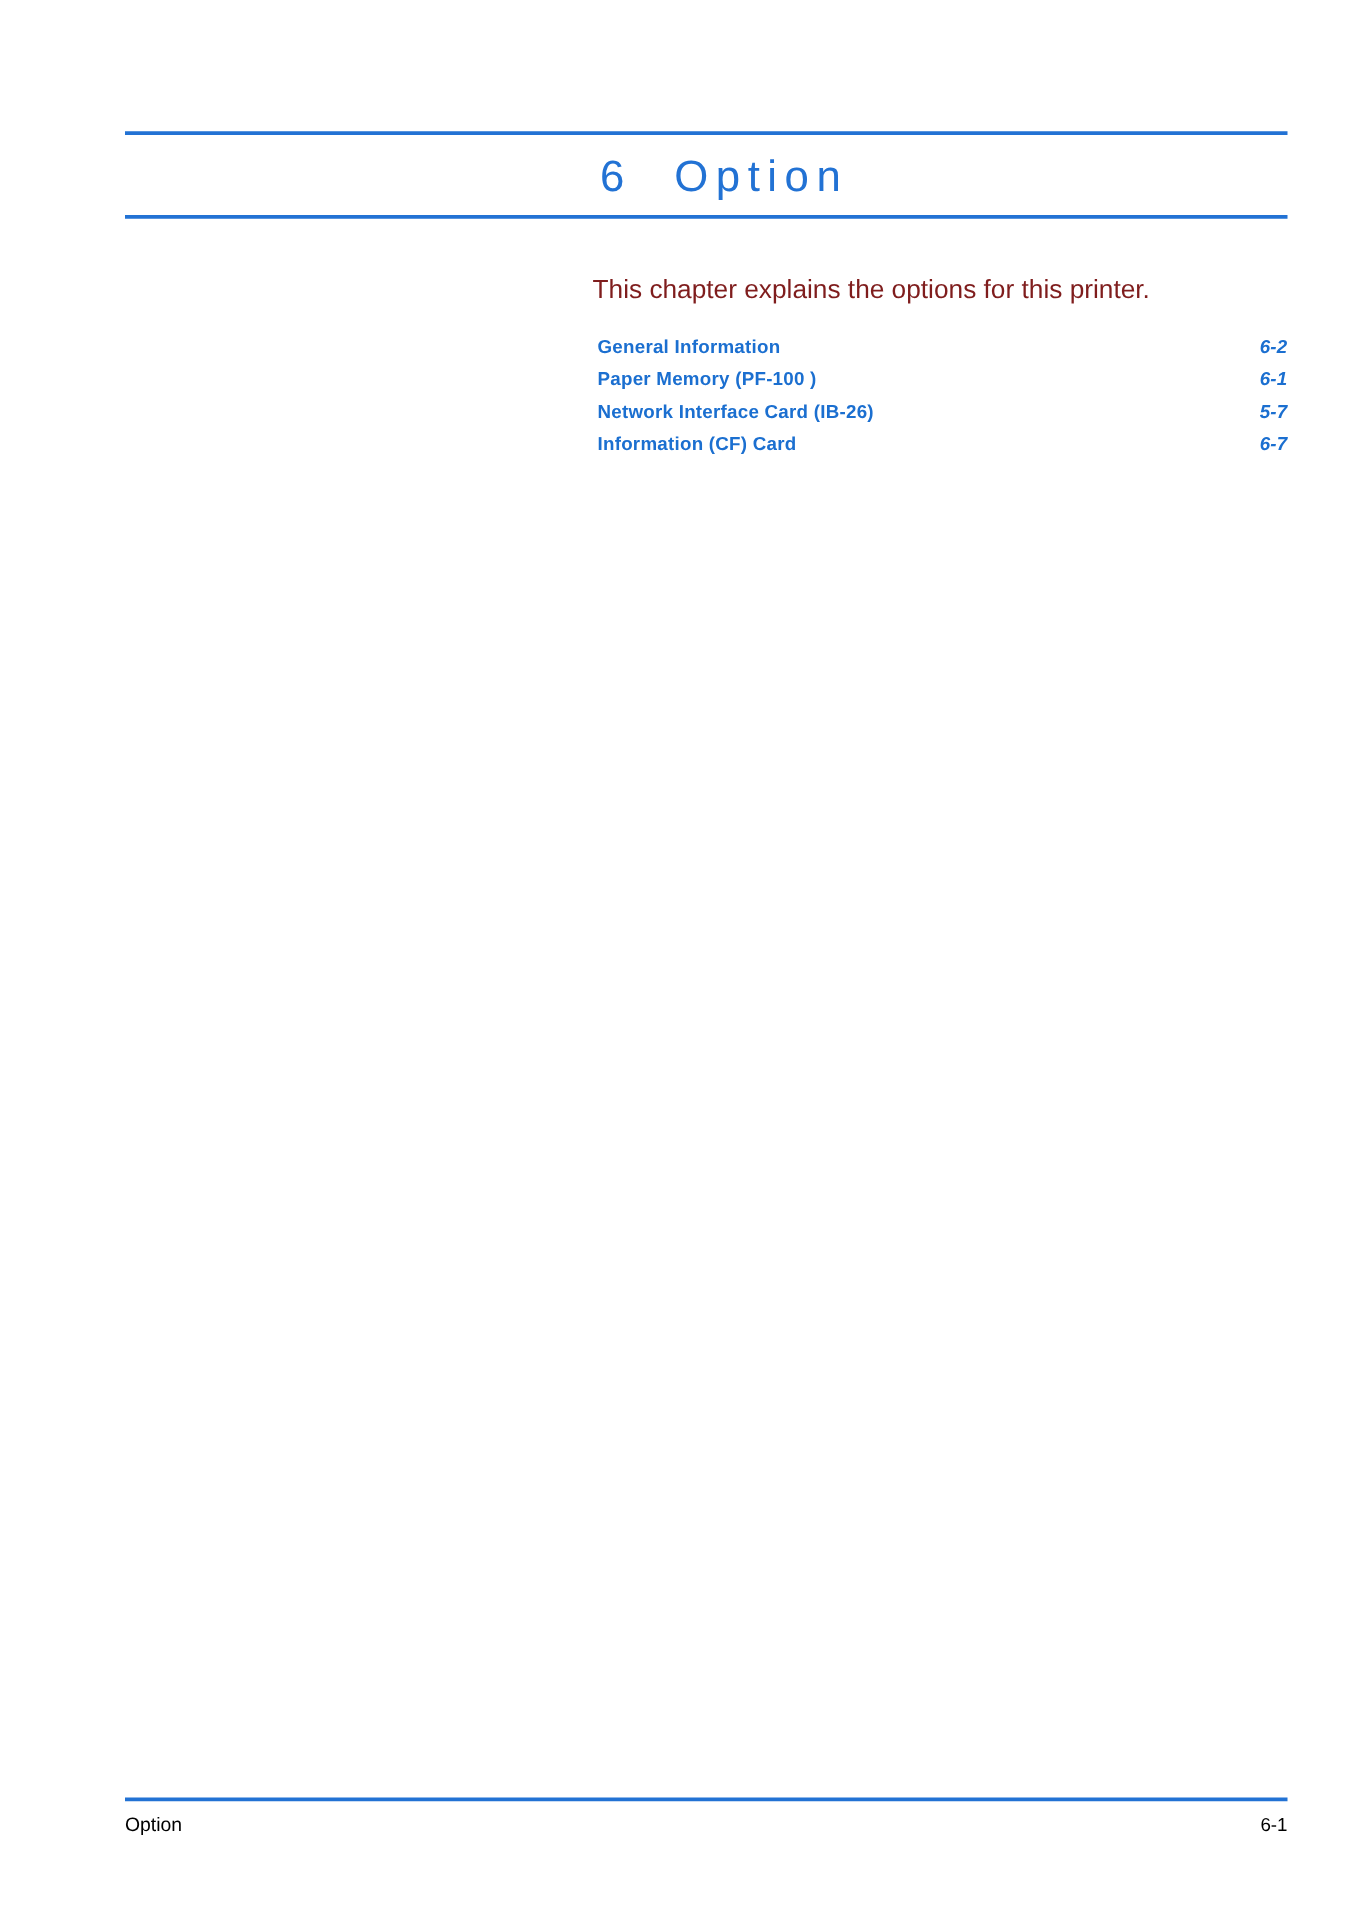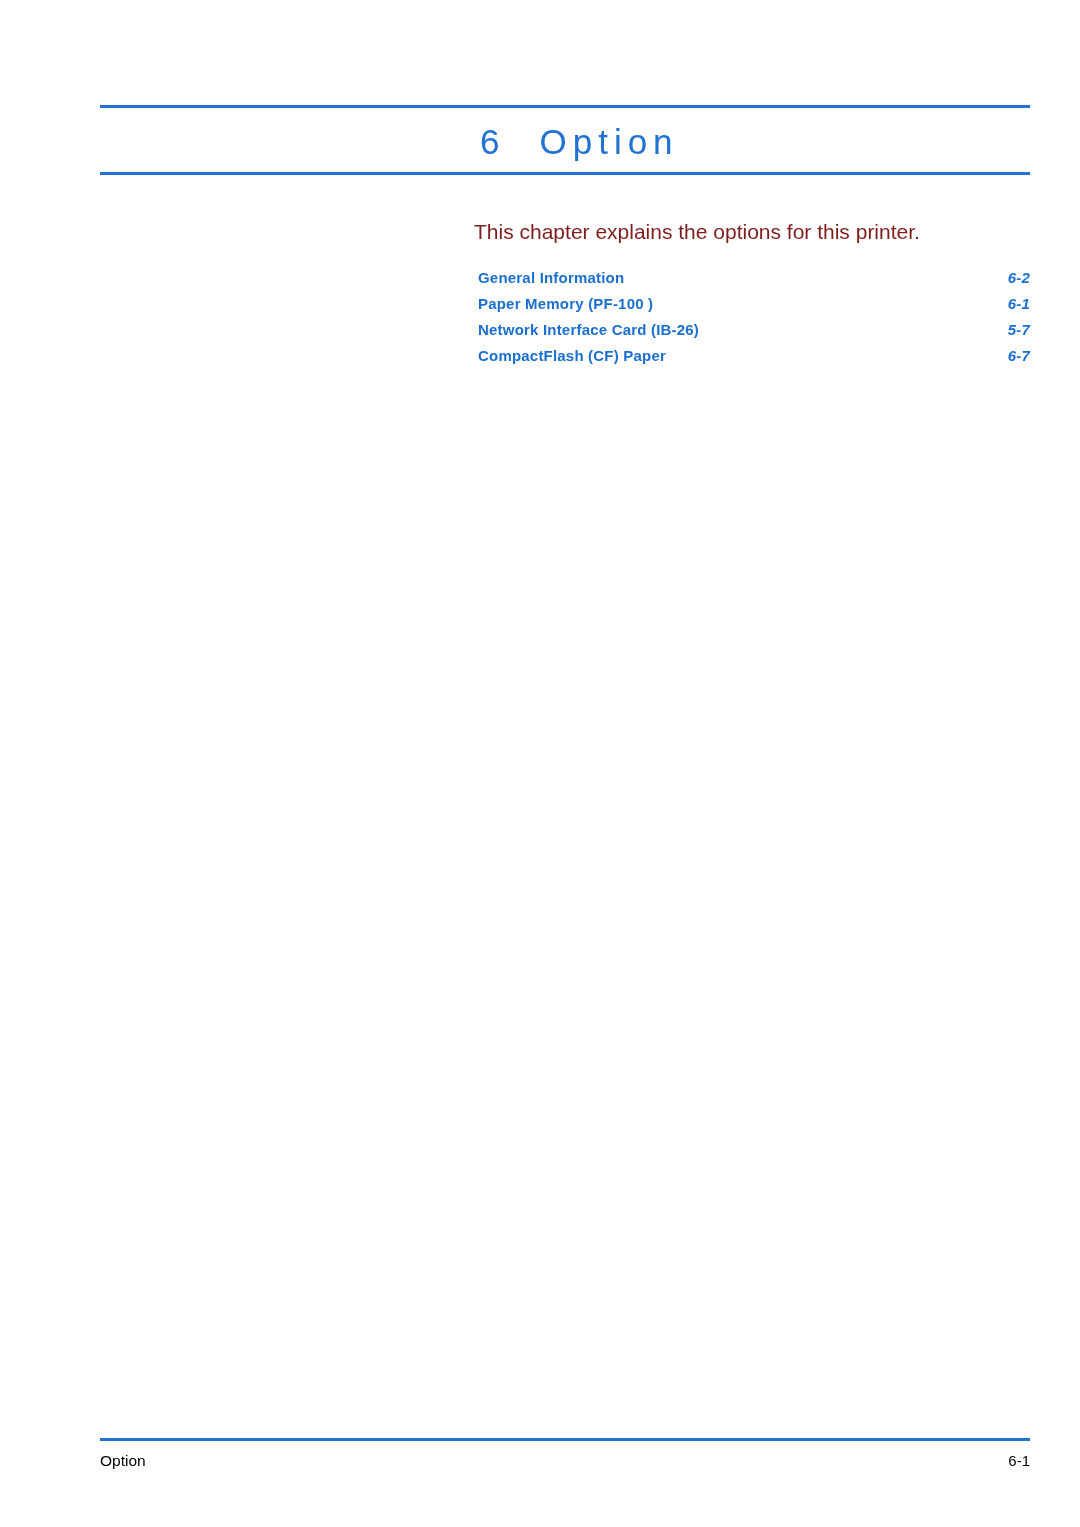--- a/index.html
+++ b/index.html
@@ -135,21 +135,21 @@
     </div>
     <div class="toc-row">
       <span class="toc-label">Paper Memory (PF-100 )</span>
       <span class="toc-page">6-1</span>
     </div>
     <div class="toc-row">
       <span class="toc-label">Network Interface Card (IB-26)</span>
       <span class="toc-page">5-7</span>
     </div>
     <div class="toc-row">
-      <span class="toc-label">CompactFlash (CF) Paper</span>
+      <span class="toc-label">Information (CF) Card</span>
       <span class="toc-page">6-7</span>
     </div>
   </div>
 
   <div class="footer-rule"></div>
   <div class="footer">
     <span class="footer-left">Option</span>
     <span class="footer-right">6-1</span>
   </div>
 

